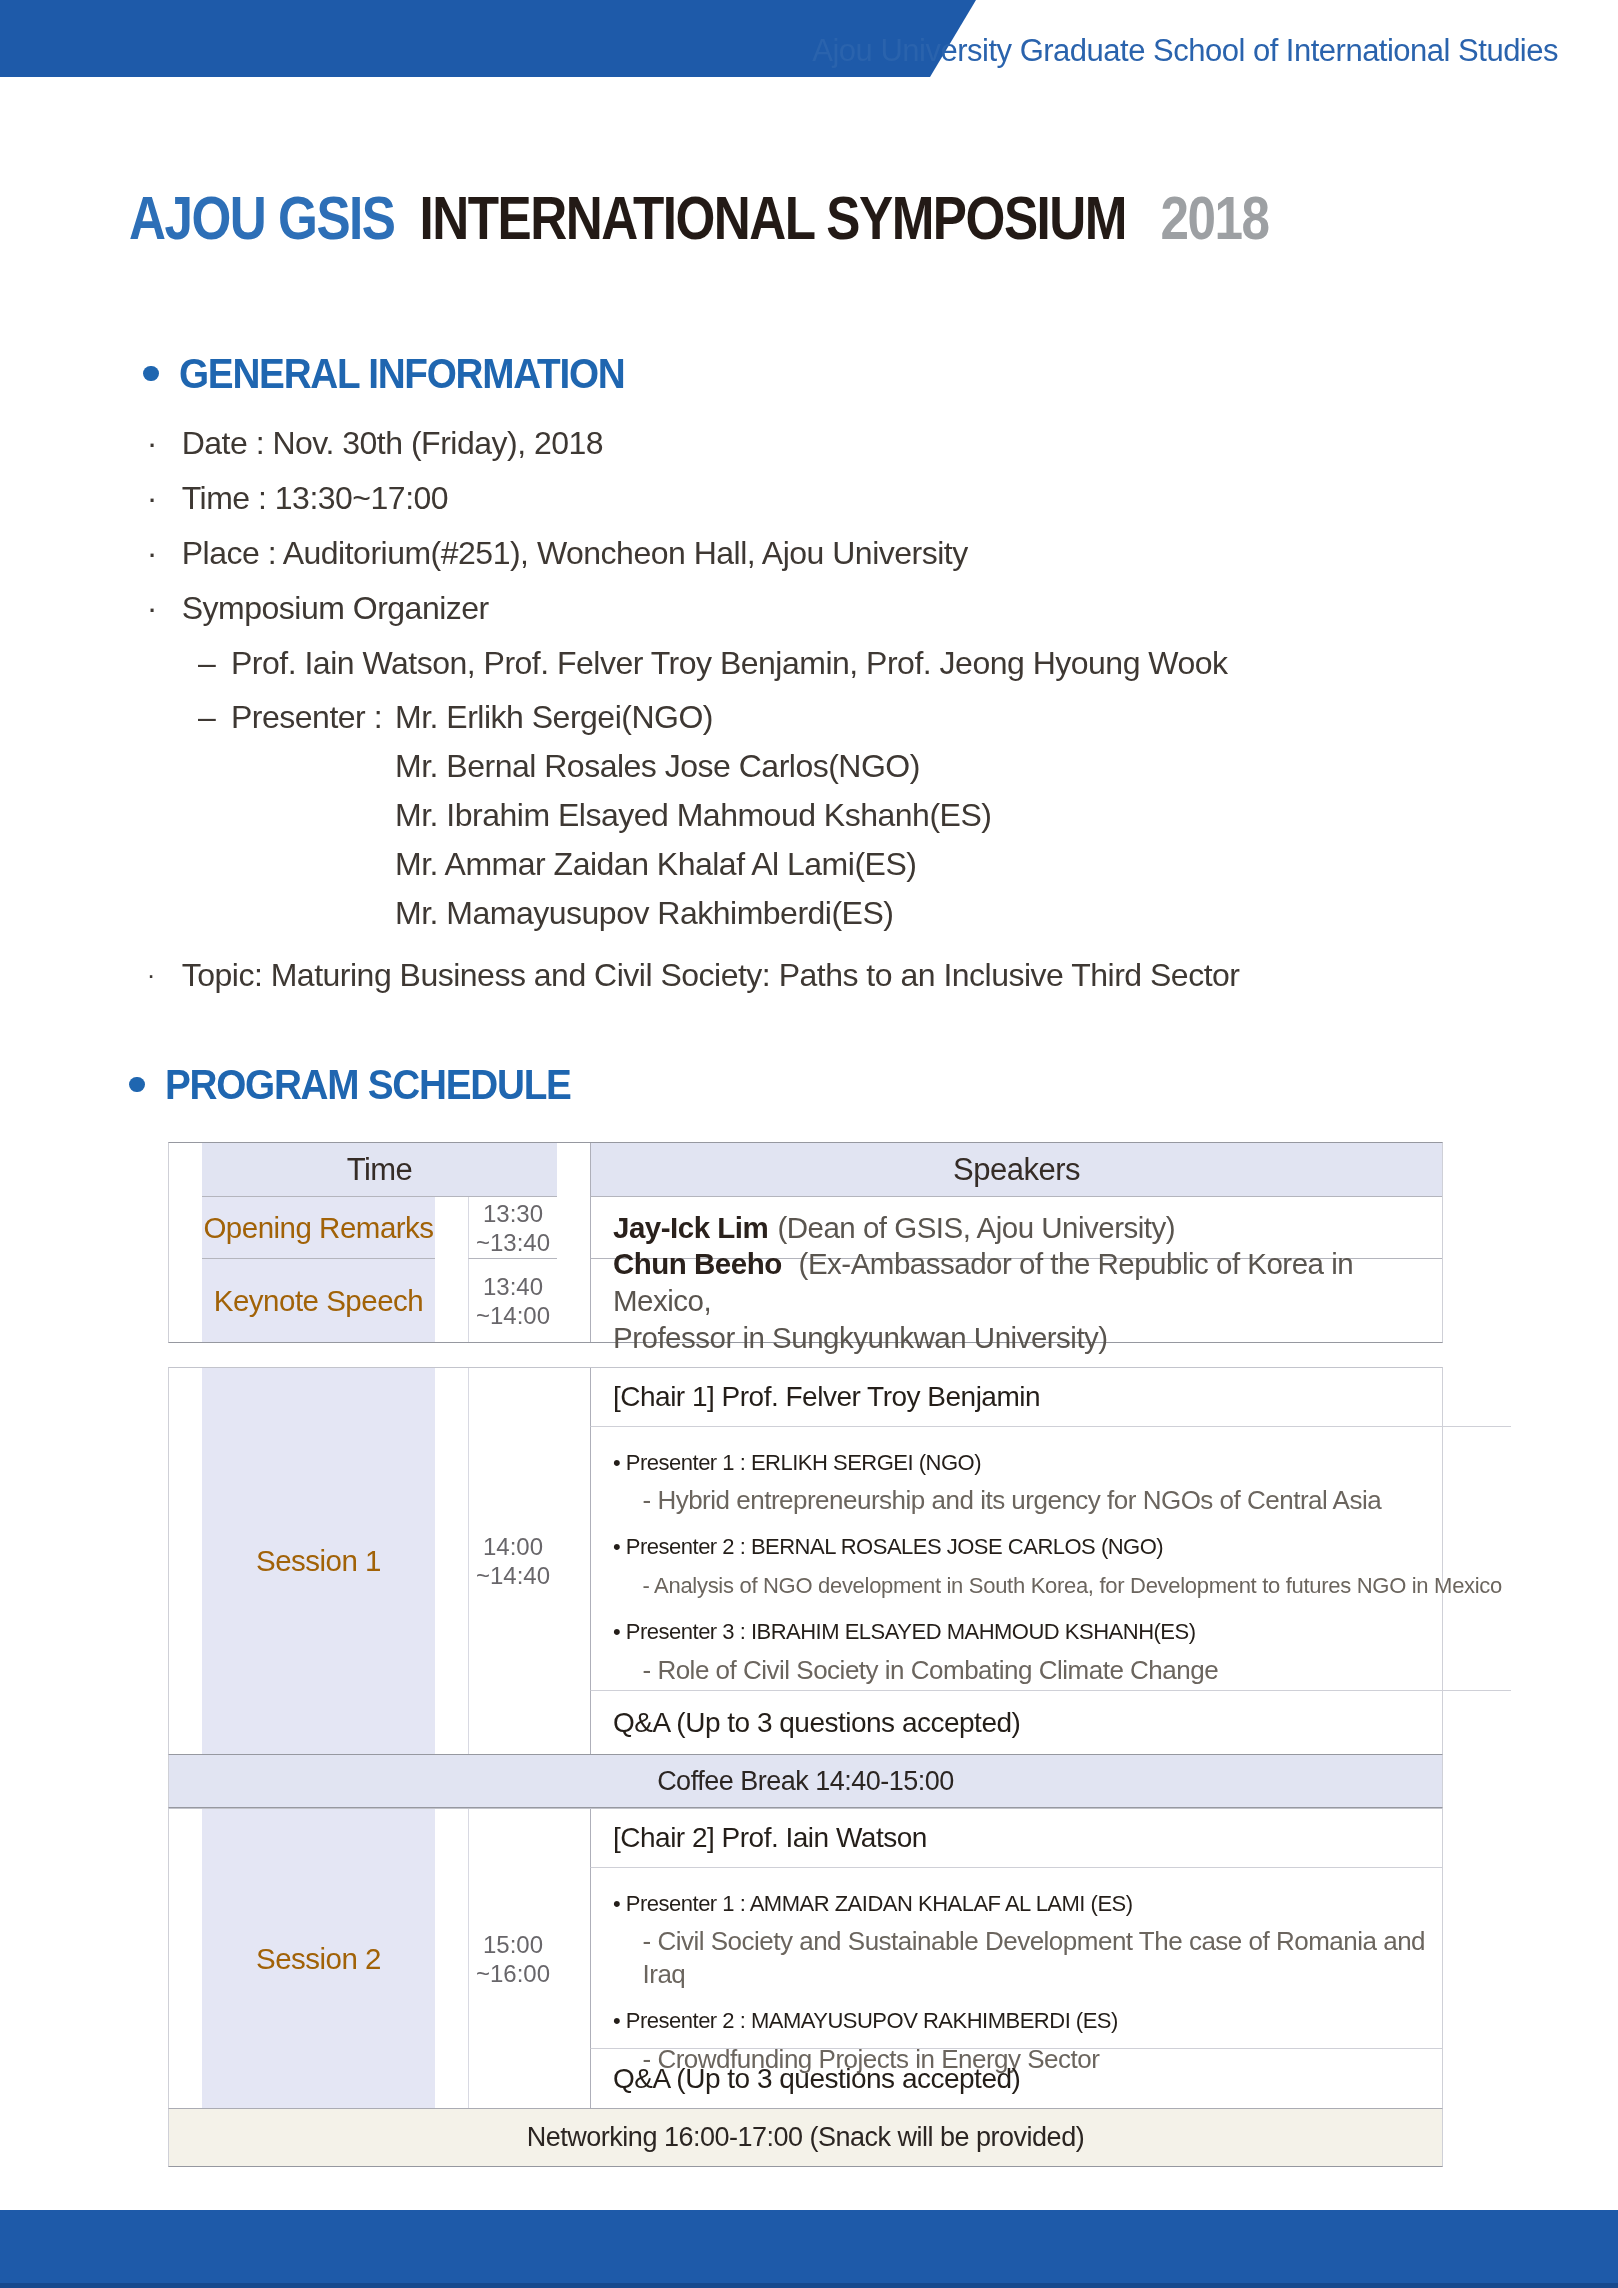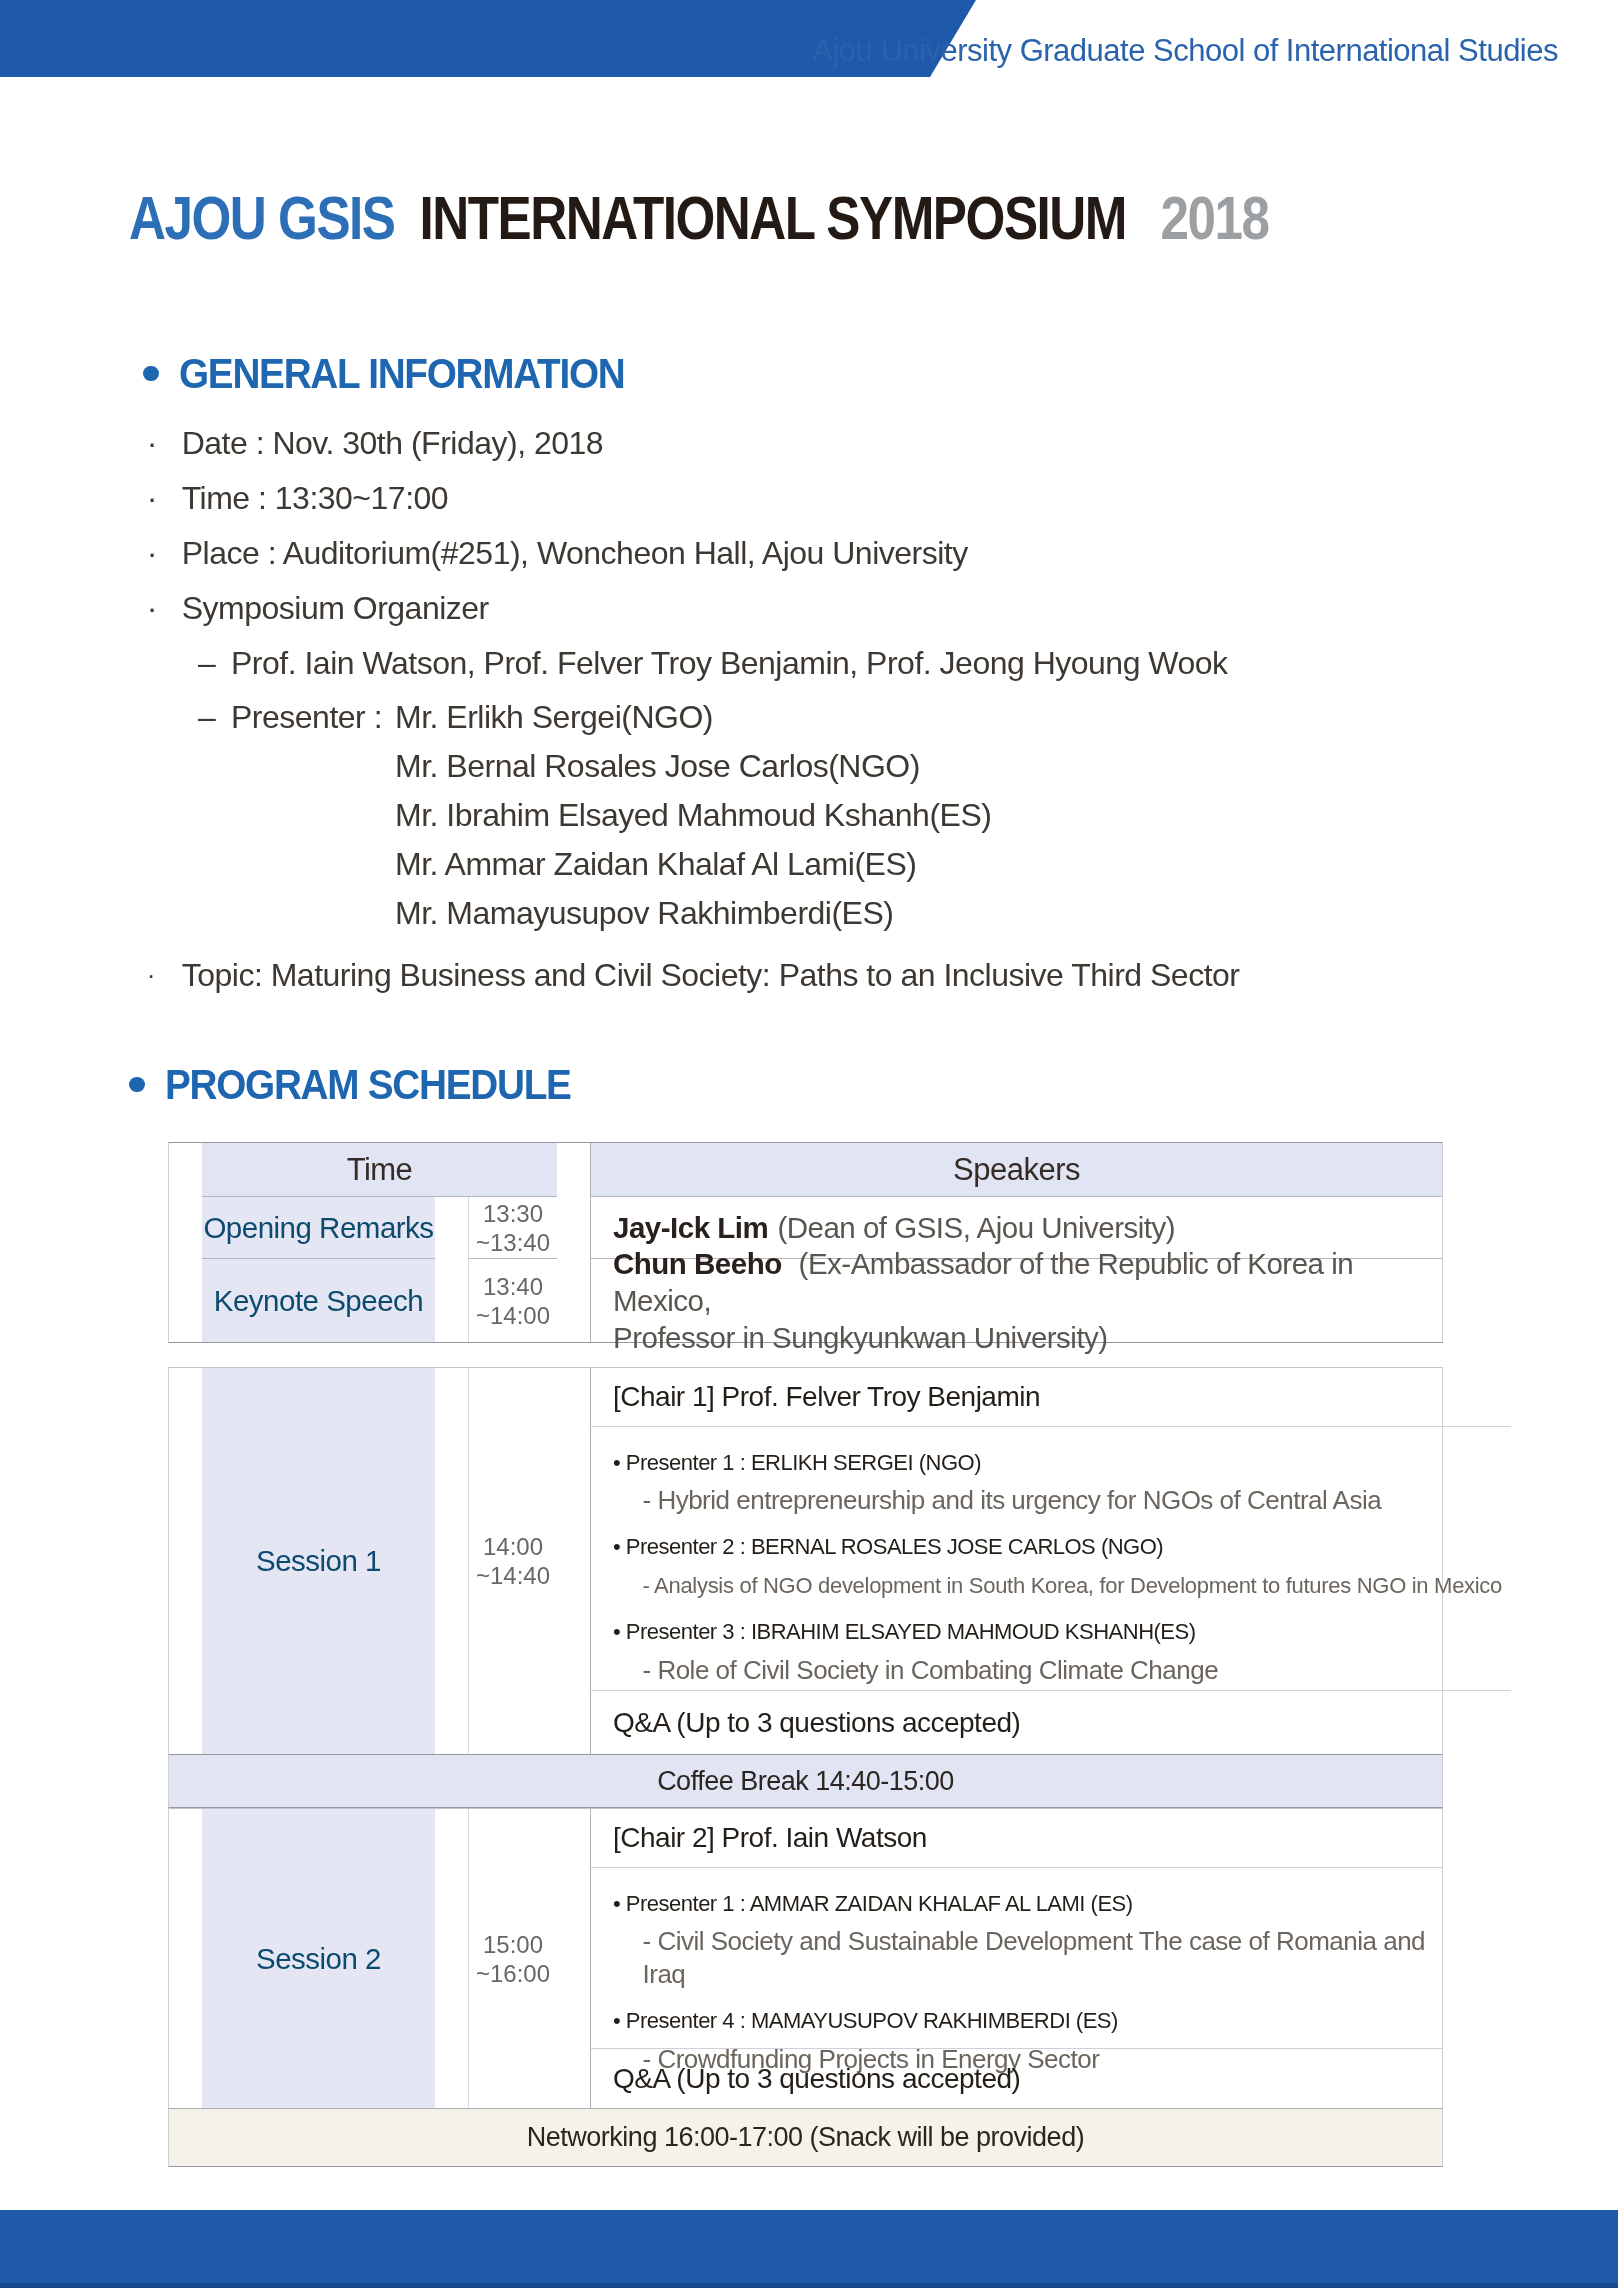--- a/index.html
+++ b/index.html
@@ -47,21 +47,21 @@
   .grid3{display:grid;grid-template-columns:266px 122px 1fr;}
   .cell{box-sizing:border-box;margin-left:33px;}
   .tblA{border-top:1.8px solid var(--line-dark);border-bottom:1.8px solid var(--line-dark);
         border-left:0.9px solid var(--line-light);border-right:0.9px solid var(--line-light);
         grid-template-rows:54px 62px 83px;}
   .th{background:var(--table-header-bg);display:flex;align-items:center;justify-content:center;
       font-size:31px;color:#352c27;border-bottom:1.8px solid var(--line-mid);letter-spacing:-0.5px;}
   .th-time{grid-column:1/3;}
   .th-spk{border-left:1.8px solid var(--line-v);}
   .lbl{background:var(--label-cell-bg);display:flex;align-items:center;justify-content:center;
-       font-size:29.5px;color:#0c4a6e;letter-spacing:-0.5px;text-align:center;}
+       font-size:29.5px;color:#a16207;letter-spacing:-0.5px;text-align:center;}
   .timecell{background:#fff;display:flex;flex-direction:column;align-items:center;justify-content:center;
             font-size:24px;color:#68666a;line-height:29px;border-left:1.8px solid var(--line-vl);}
   .spk{display:flex;align-items:center;padding-left:22px;font-size:29.5px;letter-spacing:-0.5px;
        border-left:1.8px solid var(--line-v);}
   .spk-col{flex-direction:column;align-items:flex-start;justify-content:center;line-height:37px;}
   .spk-name{font-weight:bold;color:#2a211c;margin-right:9.2px;}
   .spk-detail{color:#5a554f;}
   .rb{border-bottom:1.8px solid var(--line-mid);}
   .gap{height:24px;}
   .sess{border-top:1.8px solid #c3c4cc;border-left:0.9px solid var(--line-light);
@@ -222,21 +222,21 @@
           <div>15:00</div>
           <div>~16:00</div>
         </div>
         <div class="cell chair">[Chair 2] Prof. Iain Watson</div>
         <div class="cell presblock">
           <div class="pres">
             <div class="pres-title">• Presenter 1 : AMMAR ZAIDAN KHALAF AL LAMI (ES)</div>
             <div class="pres-desc">- Civil Society and Sustainable Development The case of Romania and Iraq</div>
           </div>
           <div class="pres">
-            <div class="pres-title">• Presenter 4 : MAMAYUSUPOV RAKHIMBERDI (ES)</div>
+            <div class="pres-title">• Presenter 2 : MAMAYUSUPOV RAKHIMBERDI (ES)</div>
             <div class="pres-desc">- Crowdfunding Projects in Energy Sector</div>
           </div>
         </div>
         <div class="cell qa">Q&amp;A (Up to 3 questions accepted)</div>
       </div>
 
       <div class="banner network">Networking 16:00-17:00 (Snack will be provided)</div>
 
     </div>
   </section>

